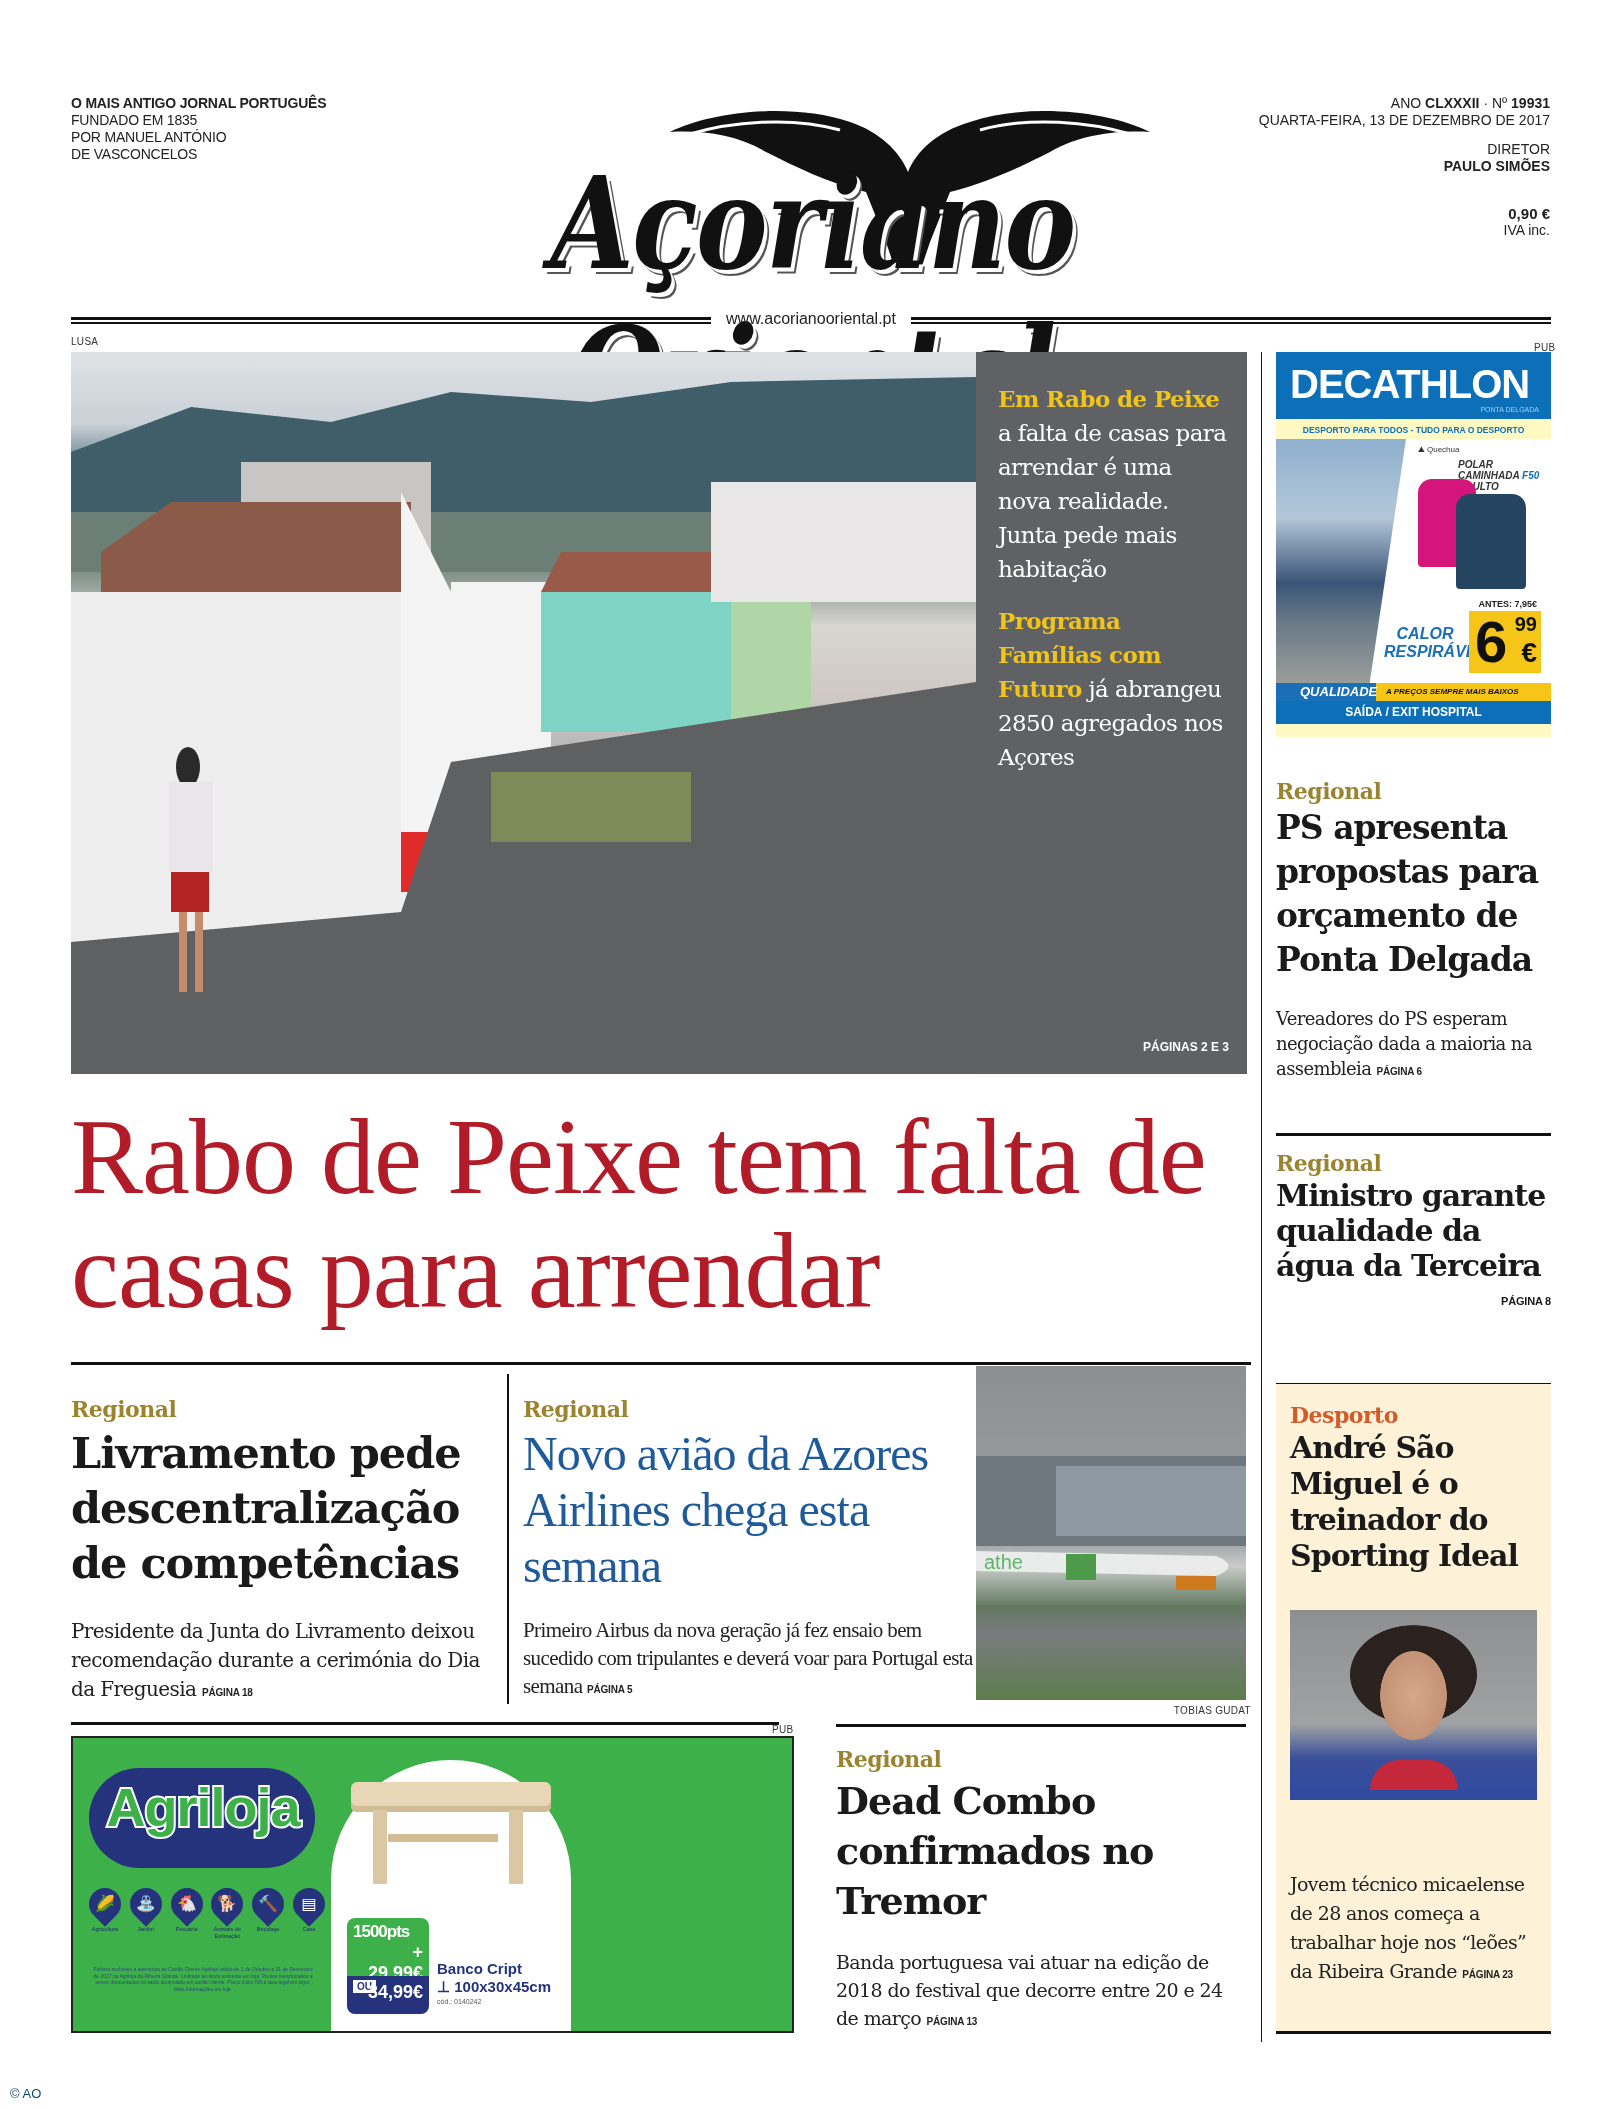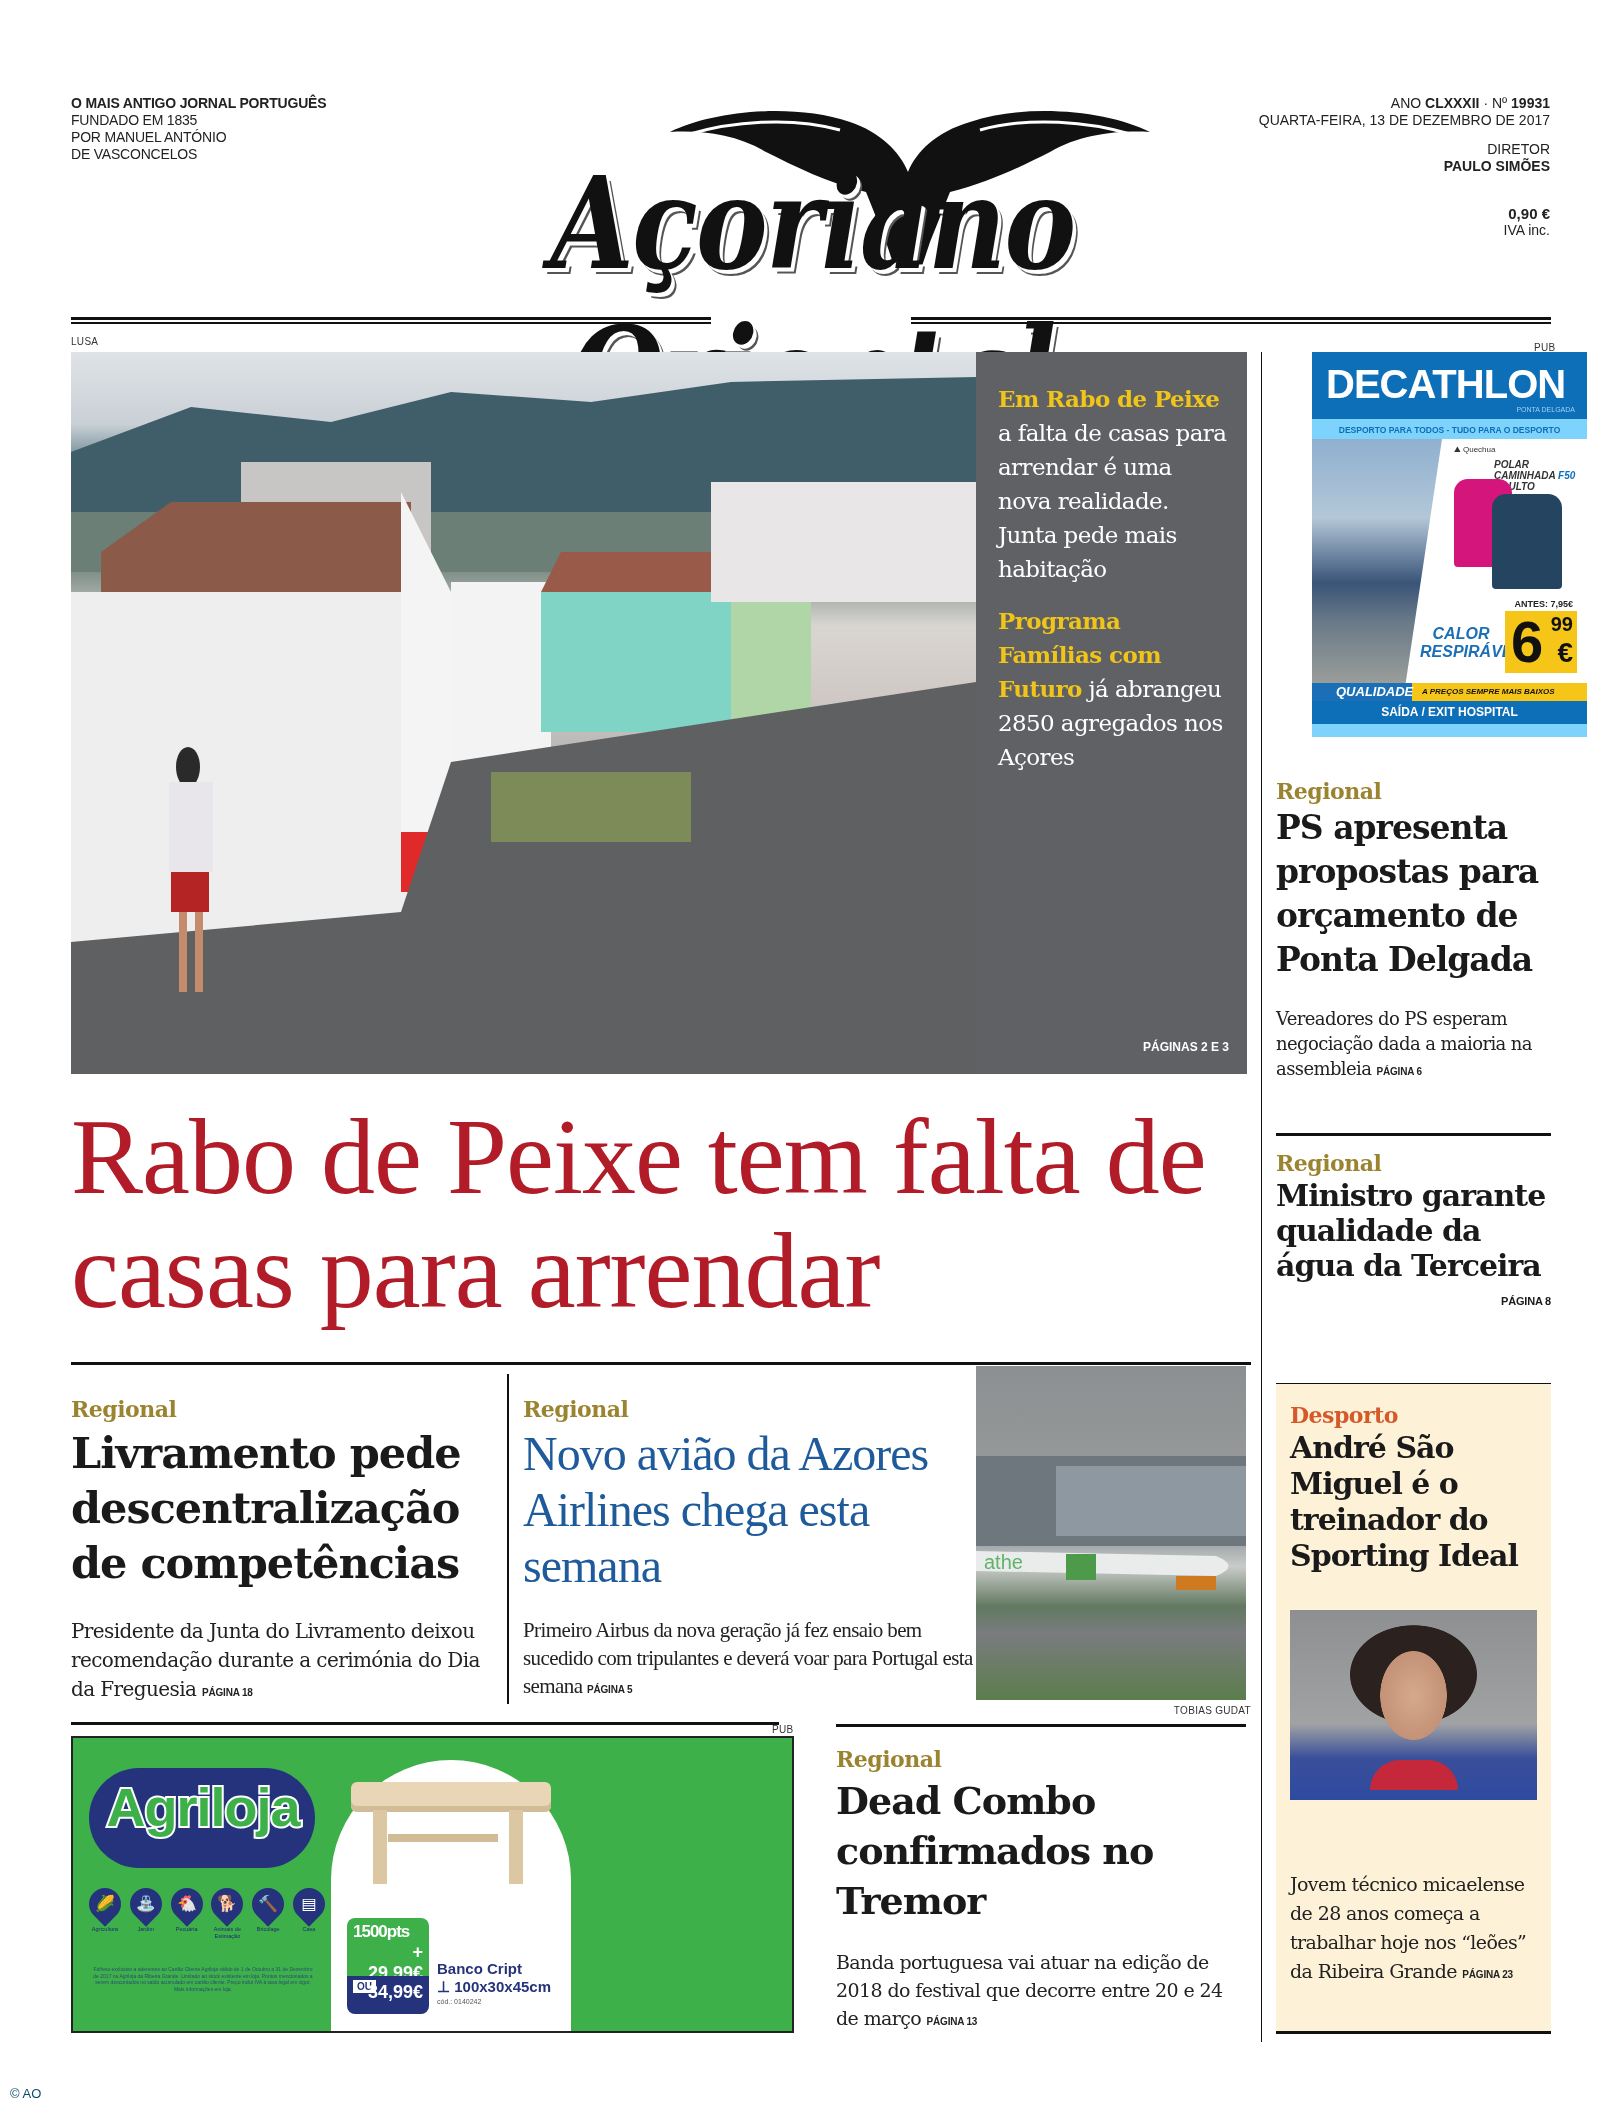--- a/index.html
+++ b/index.html
@@ -31,21 +31,21 @@
   .vline { width: 2px; background: #111; }
   .hline { height: 3px; background: #111; }
 
   .kicker { font-family: "DejaVu Serif", serif; font-weight: 700; font-size: 22px; color: #9b8430; letter-spacing: -0.5px; }
   .kicker.red { color: #d55a2a; }
   .headline { font-family: "DejaVu Serif", serif; font-weight: 700; color: #1a1a1a; letter-spacing: -1px; }
   .deck { font-family: "DejaVu Serif", serif; font-size: 20px; line-height: 29px; color: #222; letter-spacing: -0.6px; }
   .pg { font-family: "Liberation Sans", sans-serif; font-weight: 700; font-size: 10px; letter-spacing: -0.2px; }
 
   
-  .deca { left: 1312px; top: 352px; width: 275px; height: 385px; background: #7dd3fc; }
+  .deca { left: 1276px; top: 352px; width: 275px; height: 385px; background: #fef9c3; }
   .deca .top { height: 67px; background: #0d6fb8; position: relative; }
   .deca .brand { position: absolute; left: 14px; top: 10px; font-family: "Liberation Sans", sans-serif; font-weight: 700; font-size: 40px; color: #fff; letter-spacing: -1px; }
   .deca .loc { position: absolute; right: 12px; bottom: 6px; font-family: "Liberation Sans", sans-serif; font-size: 7px; color: #9fd0f5; }
   .deca .tag { text-align: center; font-family: "Liberation Sans", sans-serif; font-weight: 700; font-size: 8.5px; color: #0d6fb8; padding: 6px 0 4px; }
   .deca .body { position: relative; height: 262px; background: #fff; overflow: hidden; }
   .deca .photo { position: absolute; left: 0; top: 0; width: 130px; height: 262px; background: linear-gradient(180deg,#8fb0cf 0%,#b3c7d8 30%,#3a5478 55%,#6a7a88 70%,#a8a8a0 100%); clip-path: polygon(0 0,100% 0,70% 100%,0 100%); }
   .deca .brandq { position: absolute; left: 142px; top: 6px; font-family: "Liberation Sans", sans-serif; font-size: 8px; color: #333; }
   .deca .prod { position: absolute; left: 142px; top: 20px; font-family: "Liberation Sans", sans-serif; font-size: 10px; font-style: italic; font-weight: 700; color: #333; padding-left: 40px; }
   .deca .prod span { color: #0d6fb8; }
   .deca .jacket1 { position: absolute; left: 142px; top: 40px; width: 58px; height: 88px; background: #d4157c; border-radius: 14px 14px 4px 4px; }
@@ -117,20 +117,21 @@
   <div>QUARTA-FEIRA, 13 DE DEZEMBRO DE 2017</div>
   <div style="margin-top:12px">DIRETOR</div>
   <div style="font-weight:700">PAULO SIMÕES</div>
   <div style="margin-top:30px;font-weight:700;font-size:15px">0,90 €</div>
   <div>IVA inc.</div>
 </div>
 
 <div class="abs rule-row">
   <div class="line" style="left:0;width:640px"></div>
   <div class="line" style="left:840px;width:640px"></div>
+  <div class="url">www.acorianooriental.pt</div>
 </div>
 
 <div class="abs credit" style="left:71px;top:336px">LUSA</div>
 
 <div class="abs hero-photo">
   <svg width="905" height="722" viewBox="0 0 905 722">
     <path d="M0 100 L120 55 L260 70 L380 40 L520 50 L660 30 L905 25 L905 160 L0 170 Z" fill="#3f5e6a"></path>
     <rect x="0" y="160" width="905" height="60" fill="#6c7f77"></rect>
     <rect x="170" y="110" width="190" height="470" fill="#c8c6c4"></rect>
     <path d="M30 200 L100 150 L340 150 L340 240 L30 240 Z" fill="#8b5a48"></path>

